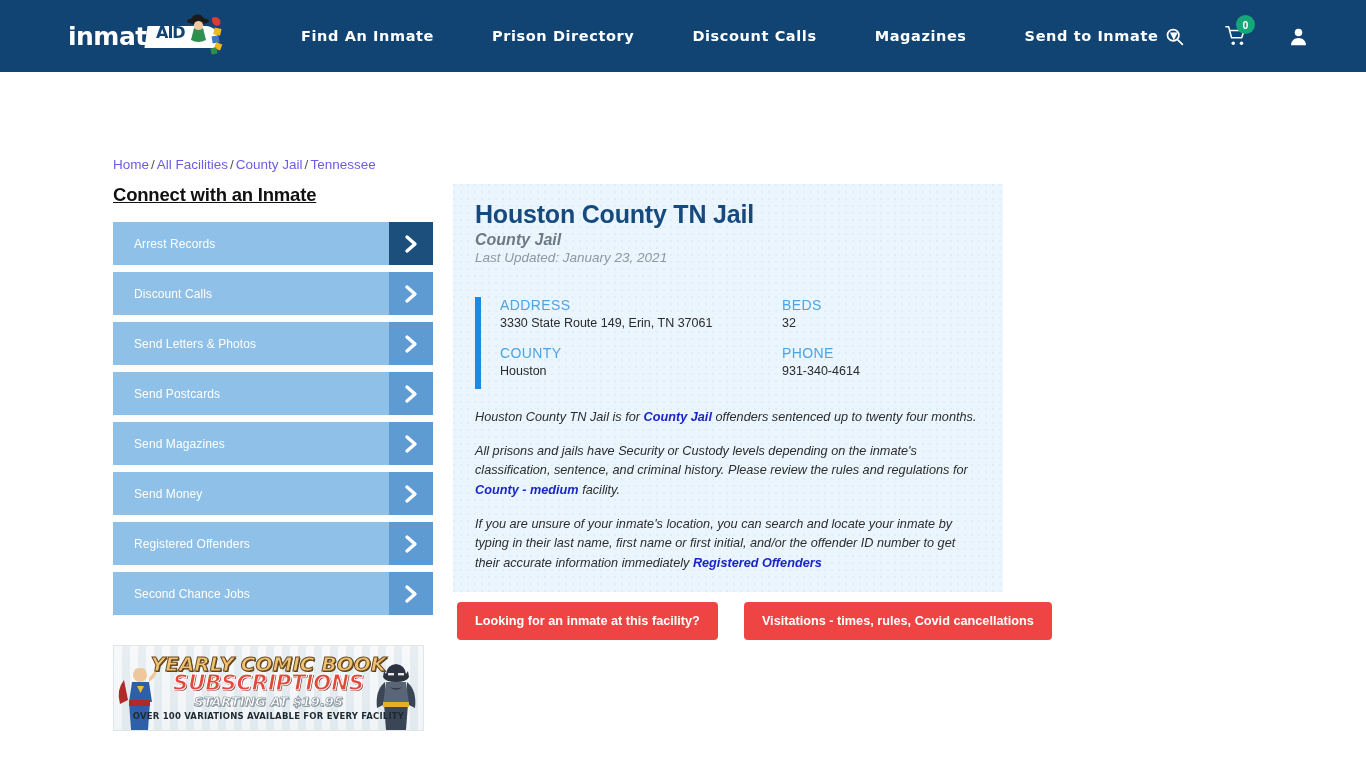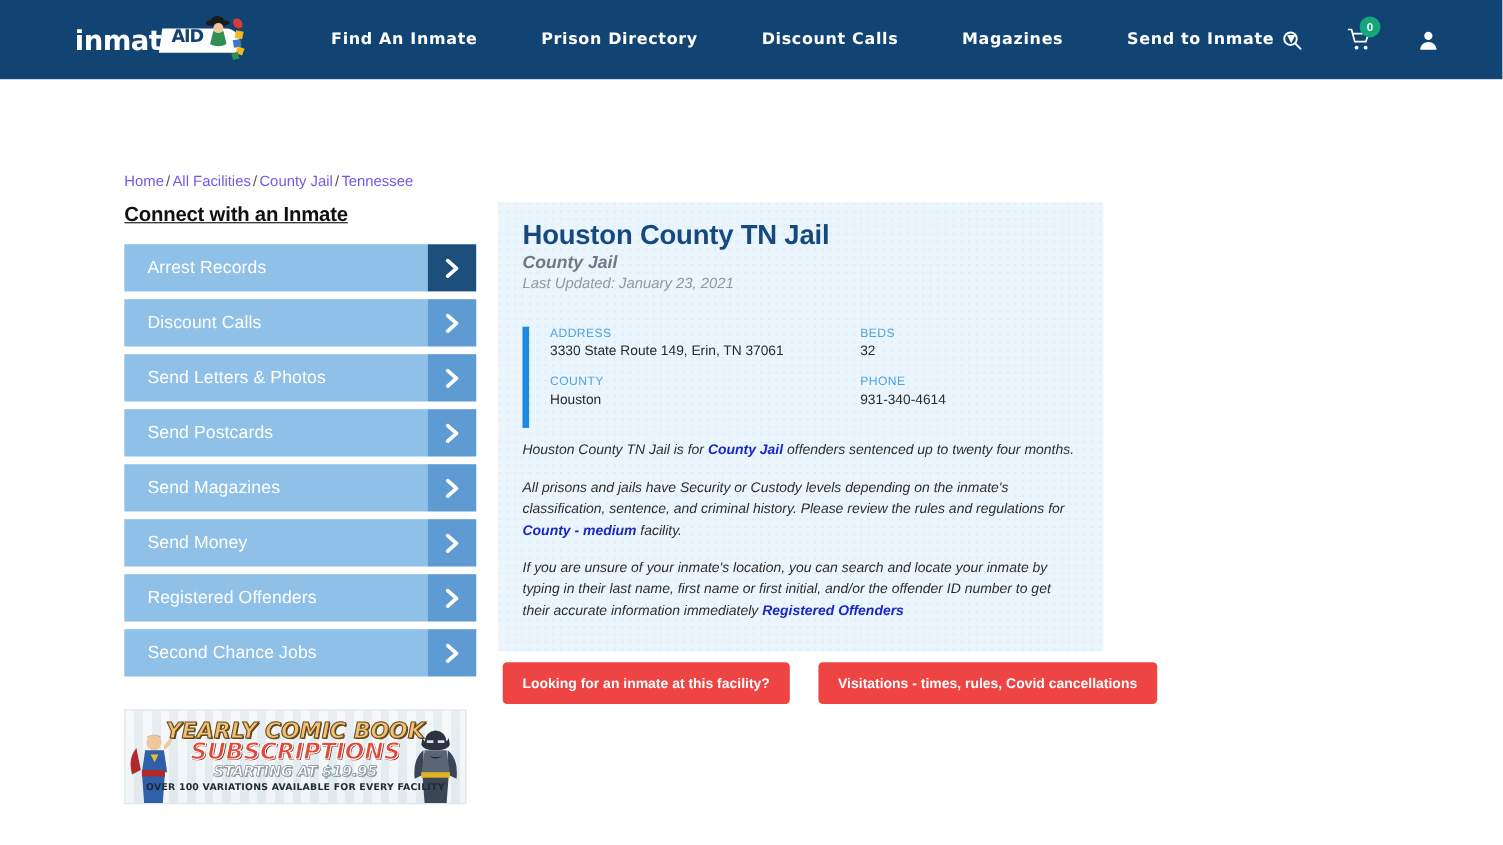--- a/index.html
+++ b/index.html
@@ -157,21 +157,21 @@
     background: #8fc0e8;
     cursor: pointer;
     overflow: hidden;
   }
   .side-item-label {
     flex: 1;
     display: flex;
     align-items: center;
     padding-left: 21px;
     color: #ffffff;
-    font-size: 16px;
+    font-size: 12px;
     letter-spacing: 0.1px;
   }
   .side-item-chev {
     width: 44px;
     background: #5f9bd3;
     display: flex;
     align-items: center;
     justify-content: center;
   }
   .side-item.active .side-item-chev { background: #1d4f7c; }
@@ -293,21 +293,21 @@
     left: 0; top: 0;
     width: 6px; height: 92px;
     background: #1a8ae5;
   }
   .info-grid {
     display: grid;
     grid-template-columns: 282px 1fr;
     row-gap: 15px;
   }
   .info-label {
-    font-size: 11px;
+    font-size: 14px;
     color: #4fa3e3;
     letter-spacing: 0.4px;
     margin-bottom: 3px;
   }
   .info-value {
     font-size: 12.5px;
     color: #2a2a2a;
   }
 
   .body-text { margin-top: 30px; }

